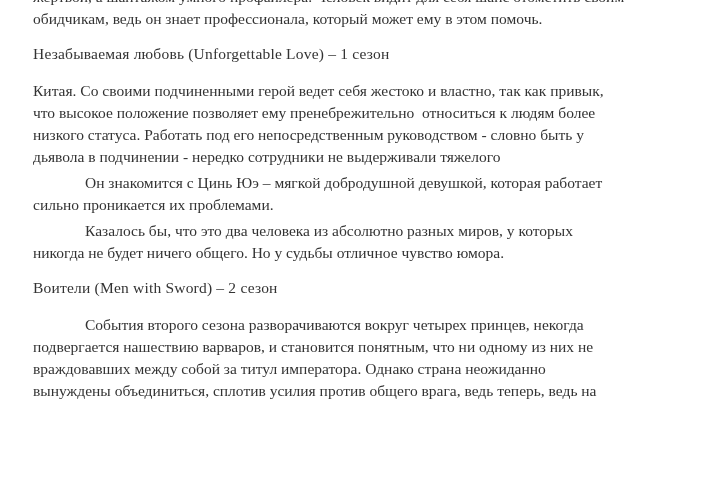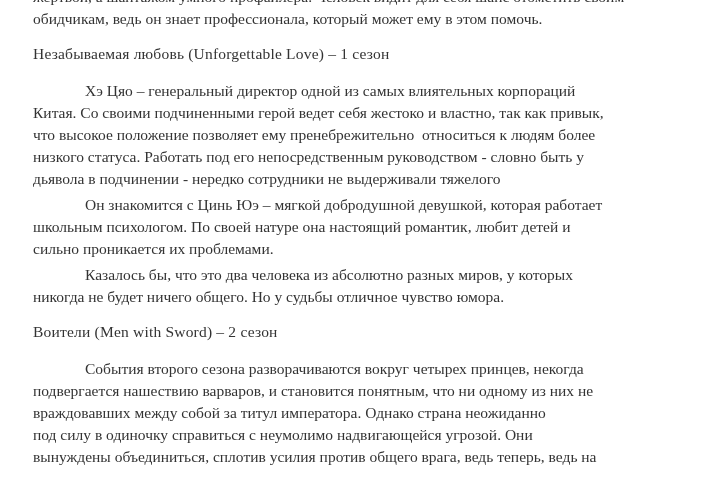--- a/index.html
+++ b/index.html
@@ -47,37 +47,34 @@
 <body>
 
 <div class="page" style="background: rgb(255, 255, 255); color: rgb(51, 51, 51);">
   <div class="content" id="doc-content">
       <p class="paragraph">
         <span class="text-line">жертвой, а шантажом умного профайлера. Человек видит для себя шанс отомстить своим</span>
         <span class="text-line">обидчикам, ведь он знает профессионала, который может ему в этом помочь.</span>
       </p>
       <h2 class="heading">Незабываемая любовь (Unforgettable Love) – 1 сезон</h2>
       <p class="paragraph">
-        <span class="text-line indent">Хэ Цяо – генеральный директор одной из самых влиятельных корпораций</span>
         <span class="text-line">Китая. Со своими подчиненными герой ведет себя жестоко и властно, так как привык,</span>
         <span class="text-line">что высокое положение позволяет ему пренебрежительно  относиться к людям более</span>
         <span class="text-line">низкого статуса. Работать под его непосредственным руководством - словно быть у</span>
         <span class="text-line">дьявола в подчинении - нередко сотрудники не выдерживали тяжелого</span>
       </p>
       <p class="paragraph">
         <span class="text-line indent">Он знакомится с Цинь Юэ – мягкой добродушной девушкой, которая работает</span>
-        <span class="text-line">школьным психологом. По своей натуре она настоящий романтик, любит детей и</span>
         <span class="text-line">сильно проникается их проблемами.</span>
       </p>
       <p class="paragraph">
         <span class="text-line indent">Казалось бы, что это два человека из абсолютно разных миров, у которых</span>
         <span class="text-line">никогда не будет ничего общего. Но у судьбы отличное чувство юмора.</span>
       </p>
       <h2 class="heading">Воители (Men with Sword) – 2 сезон</h2>
       <p class="paragraph">
         <span class="text-line indent">События второго сезона разворачиваются вокруг четырех принцев, некогда</span>
         <span class="text-line">подвергается нашествию варваров, и становится понятным, что ни одному из них не</span>
         <span class="text-line">враждовавших между собой за титул императора. Однако страна неожиданно</span>
-        <span class="text-line">под силу в одиночку справиться с неумолимо надвигающейся угрозой. Они</span>
         <span class="text-line">вынуждены объединиться, сплотив усилия против общего врага, ведь теперь, ведь на</span>
       </p>
     </div>
 </div>
 
 </body></html>

